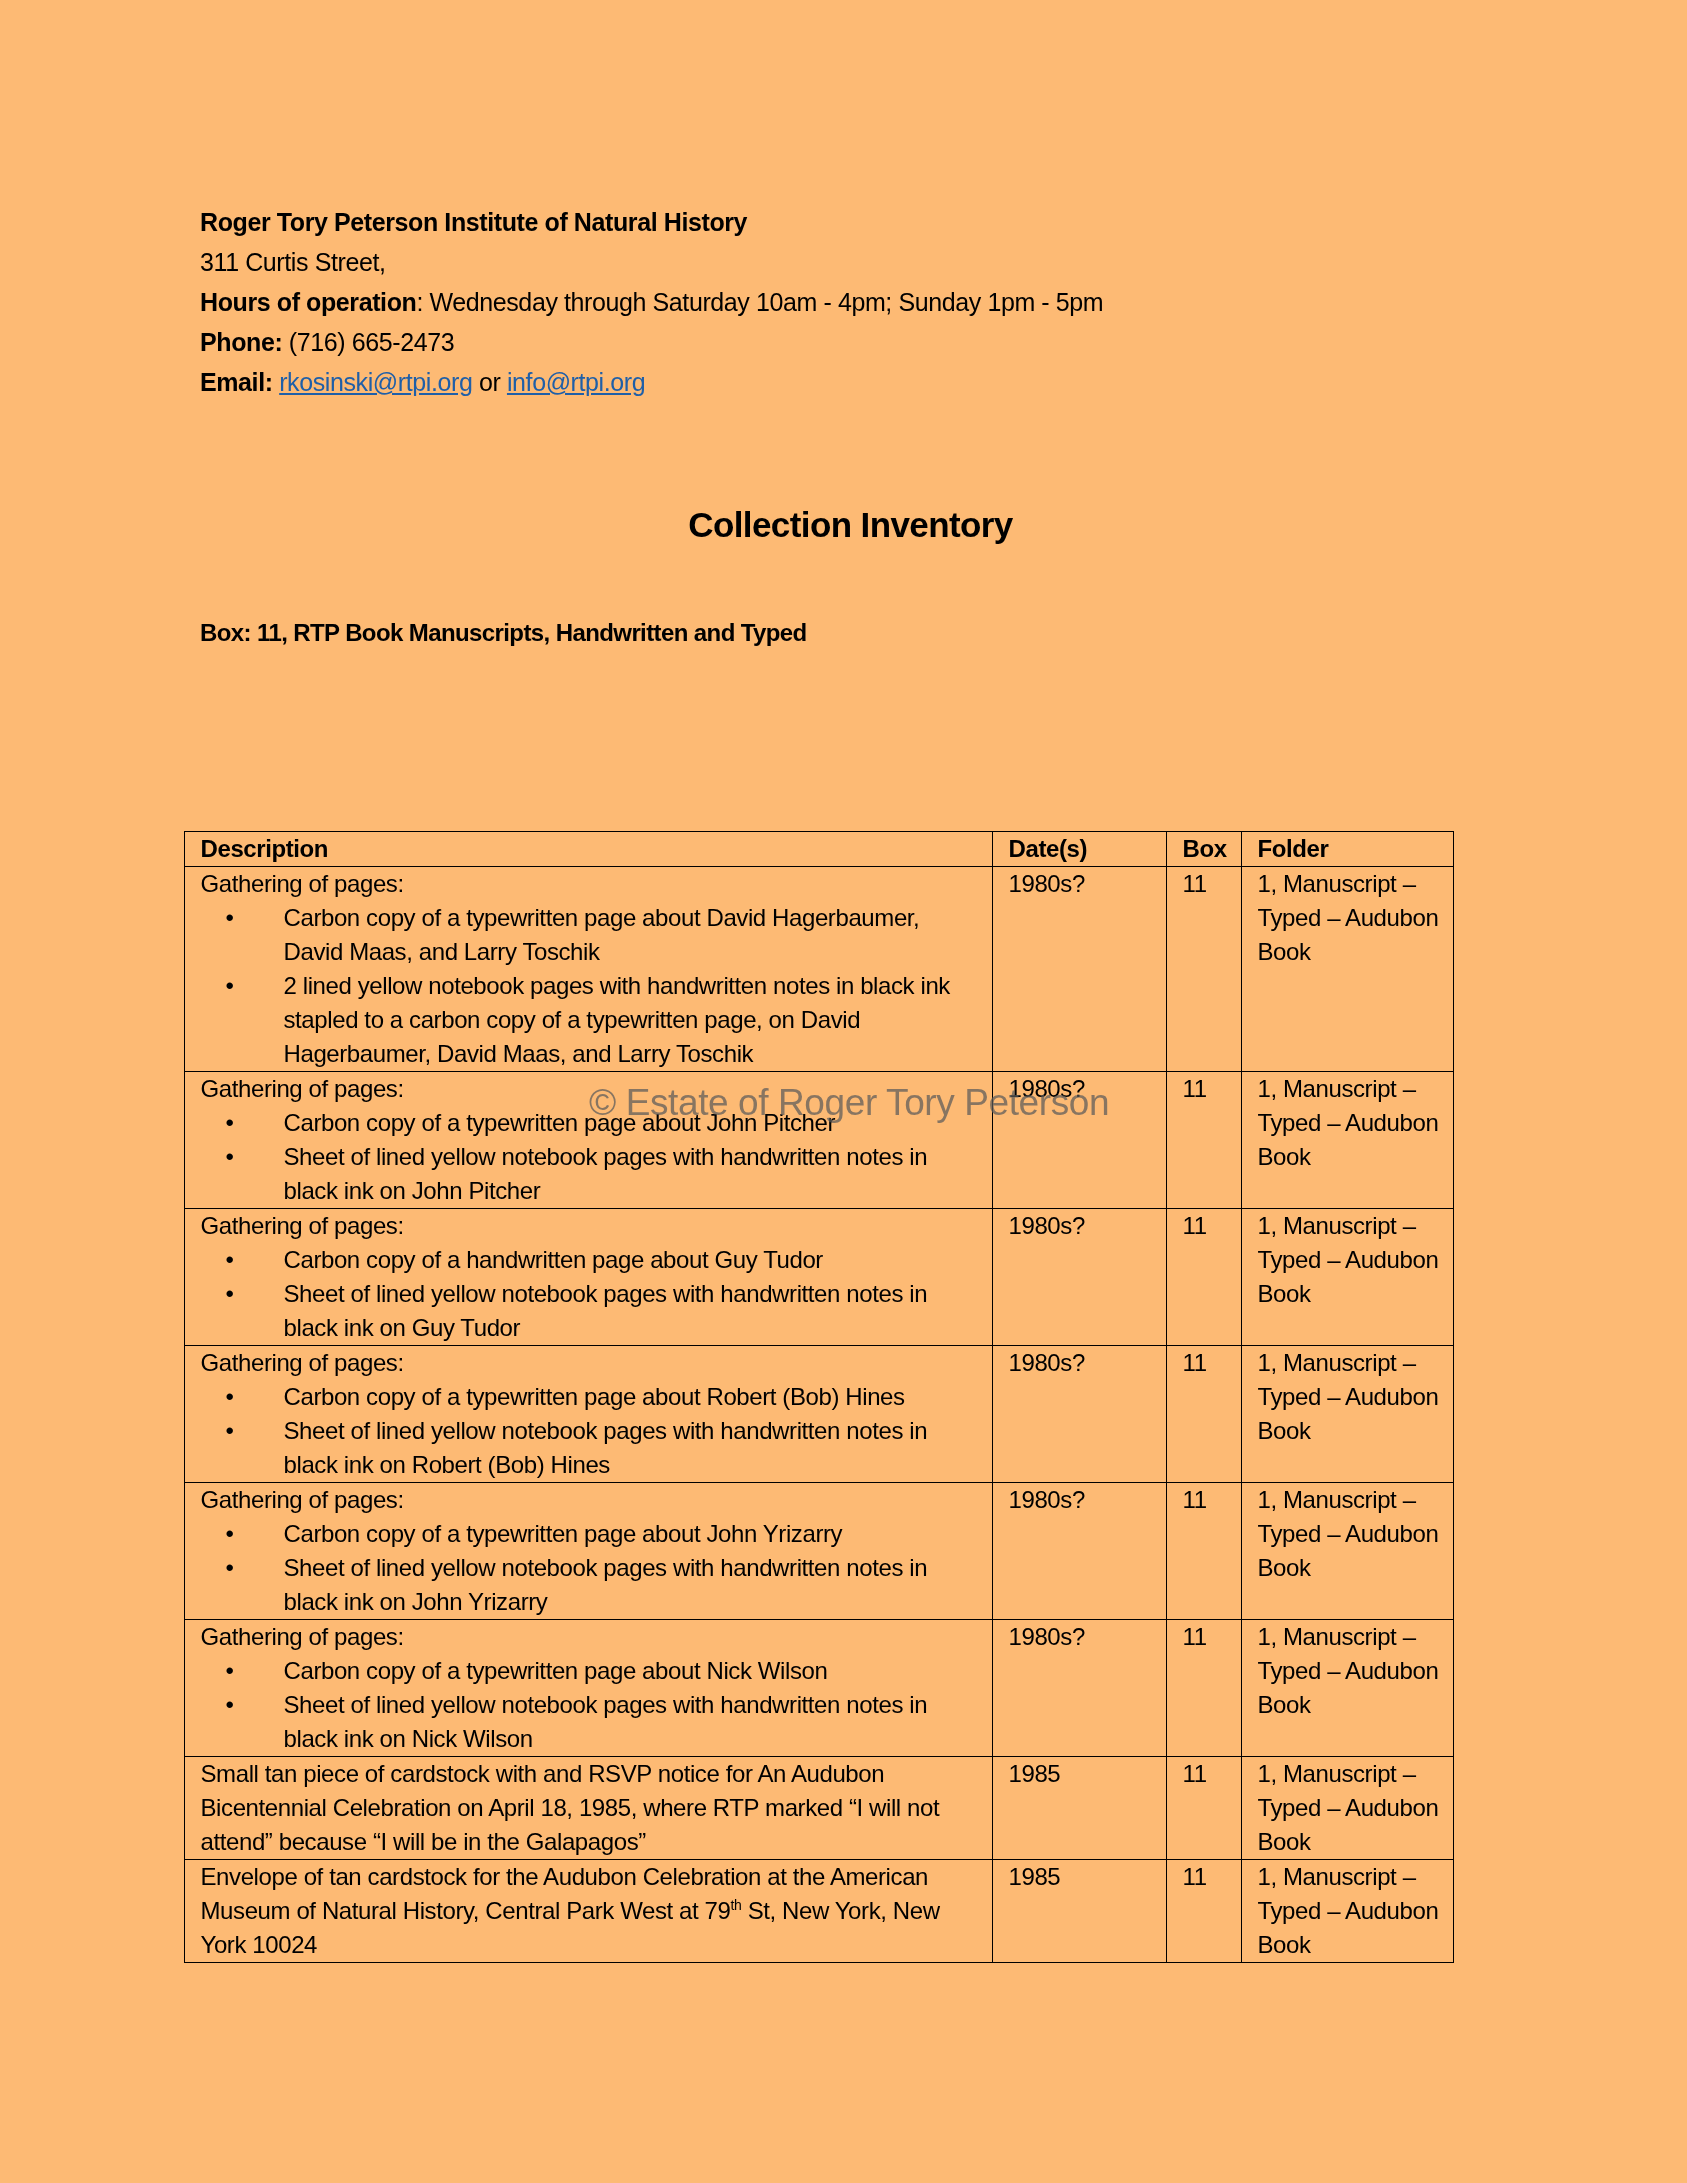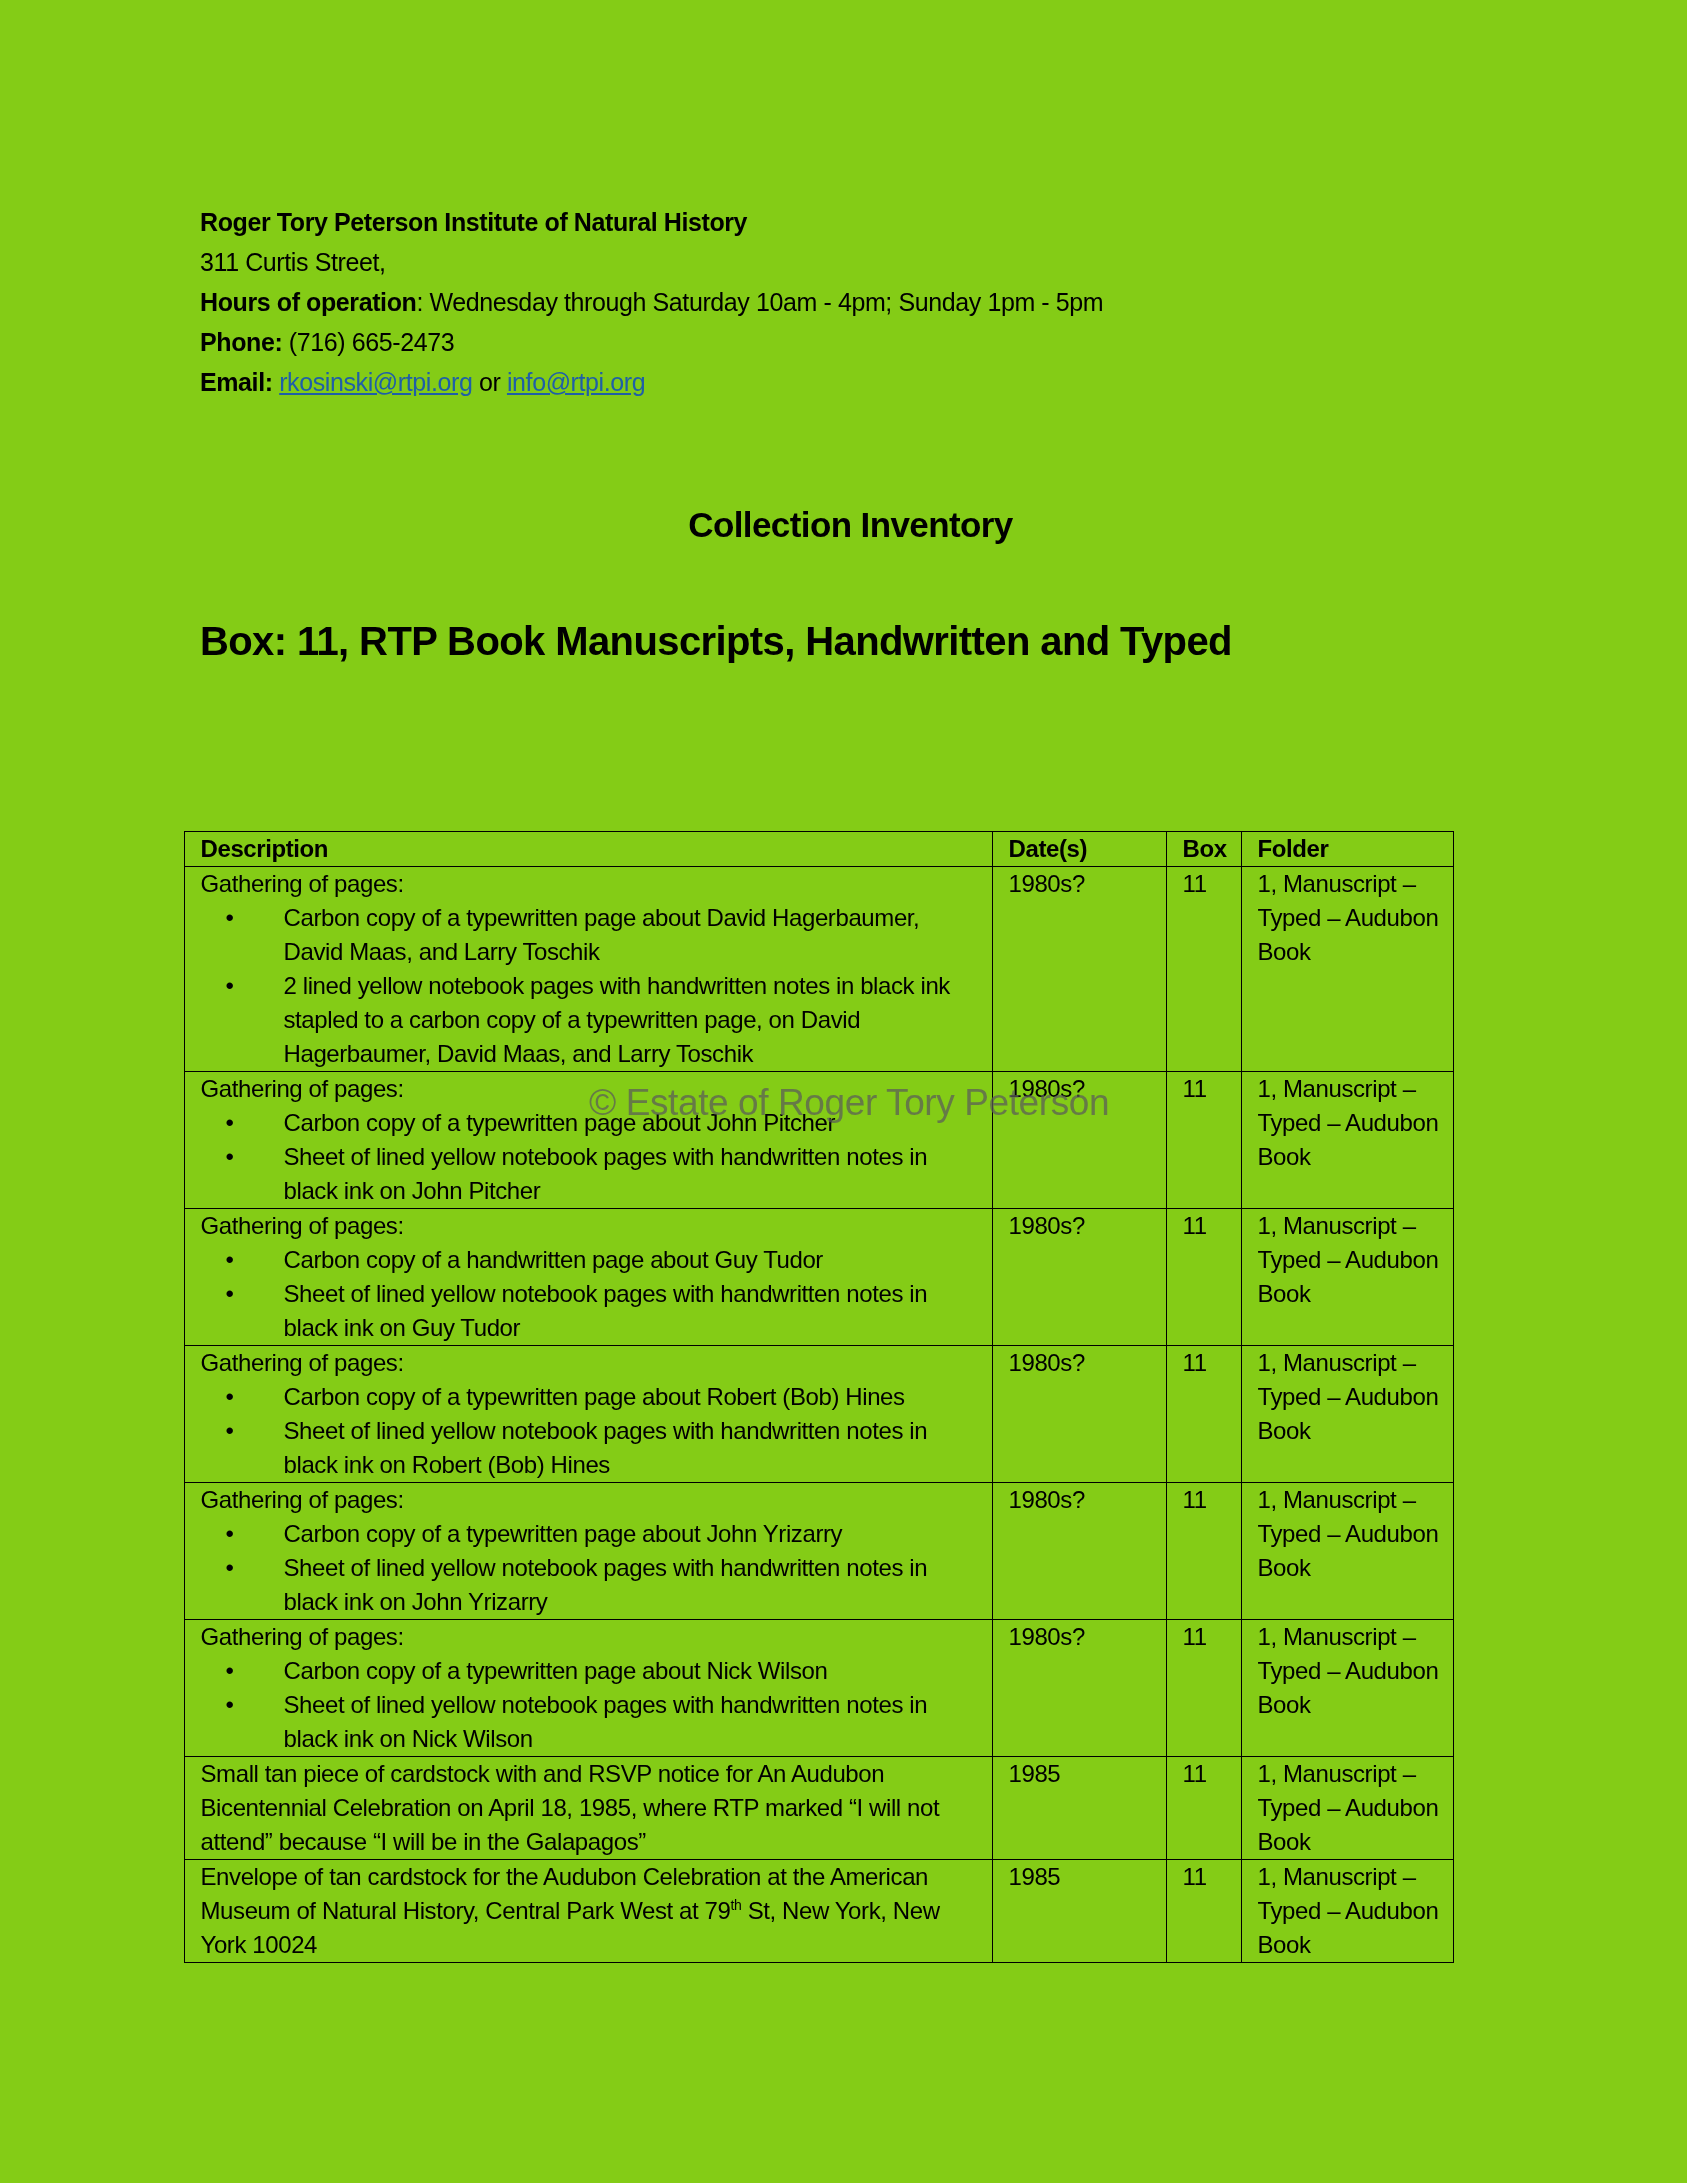--- a/index.html
+++ b/index.html
@@ -13,21 +13,21 @@
     position: relative;
     font-family: "Liberation Sans", "DejaVu Sans", sans-serif;
     color: #000000;
     overflow: hidden;
   }
   .page {
     position: absolute;
     left: 0; top: 0;
     width: 1687px;
     height: 2183px;
-    background: #84cc16;
+    background: #fdba74;
   }
   .contact {
     position: absolute;
     left: 200px;
     top: 202px;
     font-size: 25px;
     line-height: 40px;
     letter-spacing: -0.4px;
   }
   .contact .line { white-space: nowrap; }
@@ -44,21 +44,21 @@
     text-align: center;
     font-size: 35px;
     font-weight: bold;
     letter-spacing: -0.6px;
     padding-left: 7px;
   }
   .box-heading {
     position: absolute;
     left: 200px;
     top: 619px;
-    font-size: 40px;
+    font-size: 24px;
     font-weight: bold;
     letter-spacing: -0.6px;
   }
   .subjects-heading {
     position: absolute;
     left: 200px;
     top: 714px;
     font-size: 32px;
     font-weight: bold;
     letter-spacing: -0.6px;

